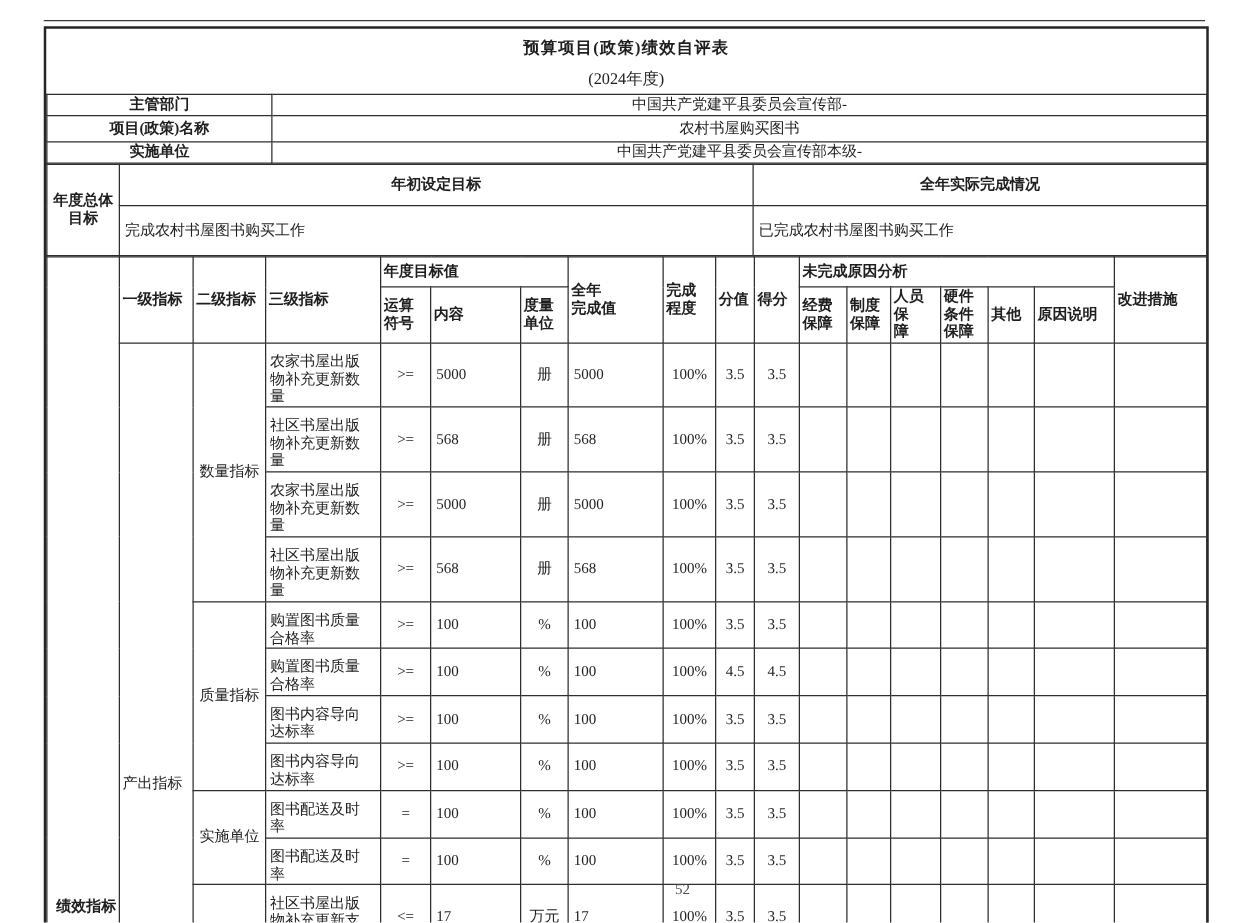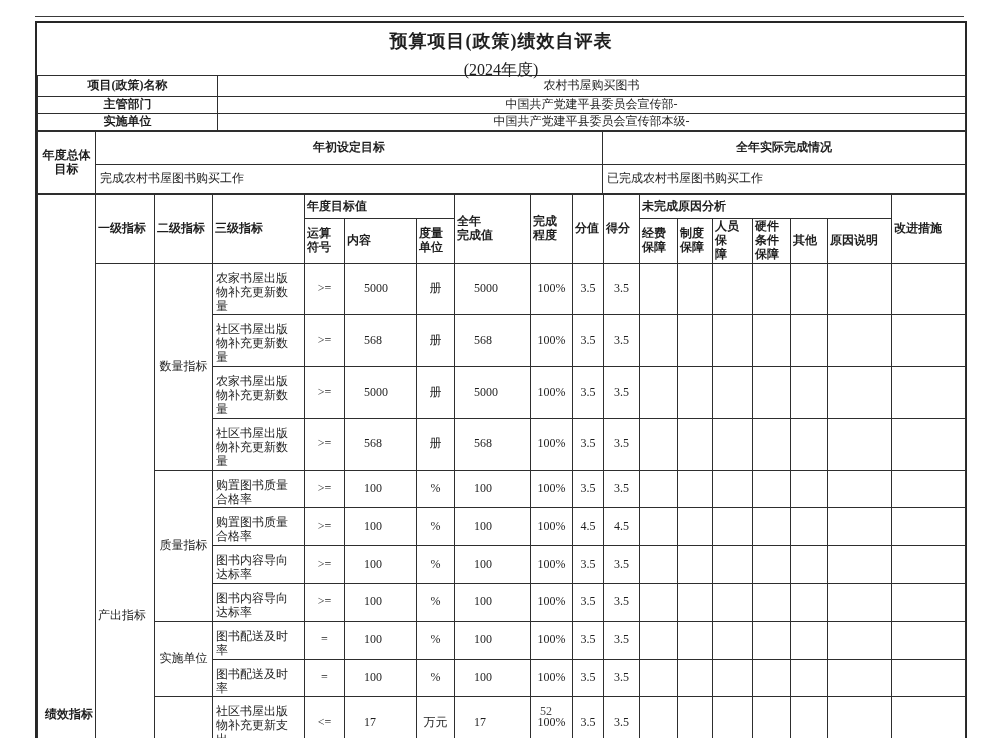--- a/index.html
+++ b/index.html
@@ -1,28 +1,28 @@
 <!DOCTYPE html>
 <html><head>
 <meta charset="utf-8">
 <style>
   html,body{margin:0;padding:0;background:#ffffff;}
   body{width:998px;height:738px;position:relative;
        font-family:"Liberation Serif","DejaVu Serif",serif;color:#1e1e1e;}
   .prevpage-line{position:absolute;left:35px;top:16px;width:929px;height:1px;background:#3a3a3a;}
   .sheet{position:absolute;left:35px;top:21px;width:928px;border:2px solid #262626;background:#fff;}
   .titleblock{text-align:center;padding:4px 0 3px 0;height:45px;box-sizing:content-box;}
-  .doc-title{font-size:18px;font-weight:bold;letter-spacing:1px;margin:2px 0 0 0;}
-  .doc-subtitle{font-size:16px;margin-top:7px;}
+  .doc-title{font-size:13px;font-weight:bold;letter-spacing:1px;margin:2px 0 0 0;}
+  .doc-subtitle{font-size:13px;margin-top:7px;}
   table{border-collapse:collapse;table-layout:fixed;width:928px;}
   td{border:1px solid #2e2e2e;font-size:12px;line-height:1.16;padding:1px 2px;
      overflow:hidden;vertical-align:middle;word-break:break-all;}
   .b{font-weight:bold;}
   .ctr{text-align:center;}
-  .lft{text-align:left;padding-left:19px;}
+  .lft{text-align:left;padding-left:4px;}
   .hdr{font-weight:bold;white-space:pre-line;}
   .l3{text-align:left;padding:8px 9px 1px 3px;}
   .grp{text-align:center;}
   .lvl1{text-align:left;vertical-align:bottom;padding-bottom:125px;}
   .lvl0{text-align:right;vertical-align:bottom;padding-bottom:26px;font-weight:bold;}
   .goal-text{text-align:left;padding-left:4px;}
   .pagenum{position:absolute;left:540px;top:704px;font-size:12px;color:#4a4a4a;}
 </style>
 </head>
 <body>
@@ -35,27 +35,27 @@
     <div class="doc-title">预算项目(政策)绩效自评表</div>
     <div class="doc-subtitle">(2024年度)</div>
   </div>
 
   <table>
     <colgroup>
         <col style="width:180px">
         <col style="width:748px">
       </colgroup>
     <tbody>
-        <tr style="height:21px">
+        <tr style="height:17px">
+      <td class="b ctr">主管部门</td>
+      <td class="ctr">中国共产党建平县委员会宣传部-</td>
+    </tr>
+    <tr style="height:21px">
       <td class="b ctr">项目(政策)名称</td>
       <td class="ctr">农村书屋购买图书</td>
-    </tr>
-    <tr style="height:17px">
-      <td class="b ctr">主管部门</td>
-      <td class="ctr">中国共产党建平县委员会宣传部-</td>
     </tr>
     <tr style="height:17px">
       <td class="b ctr">实施单位</td>
       <td class="ctr">中国共产党建平县委员会宣传部本级-</td>
     </tr>
   </tbody>
     </table>
 
 
   <table>
@@ -63,21 +63,21 @@
         <col style="width:58px">
         <col style="width:507px">
         <col style="width:363px">
       </colgroup>
     <tbody>
         <tr style="height:33px">
       <td rowspan="2" class="b ctr">年度总体目标</td>
       <td class="b ctr">年初设定目标</td>
       <td class="b ctr">全年实际完成情况</td>
     </tr>
-    <tr style="height:29px">
+    <tr style="height:40px">
       <td class="goal-text">完成农村书屋图书购买工作</td>
       <td class="goal-text">已完成农村书屋图书购买工作</td>
     </tr>
   </tbody>
     </table>
 
   <table>
     <colgroup>
       <col style="width:58px">
         <col style="width:59px">

